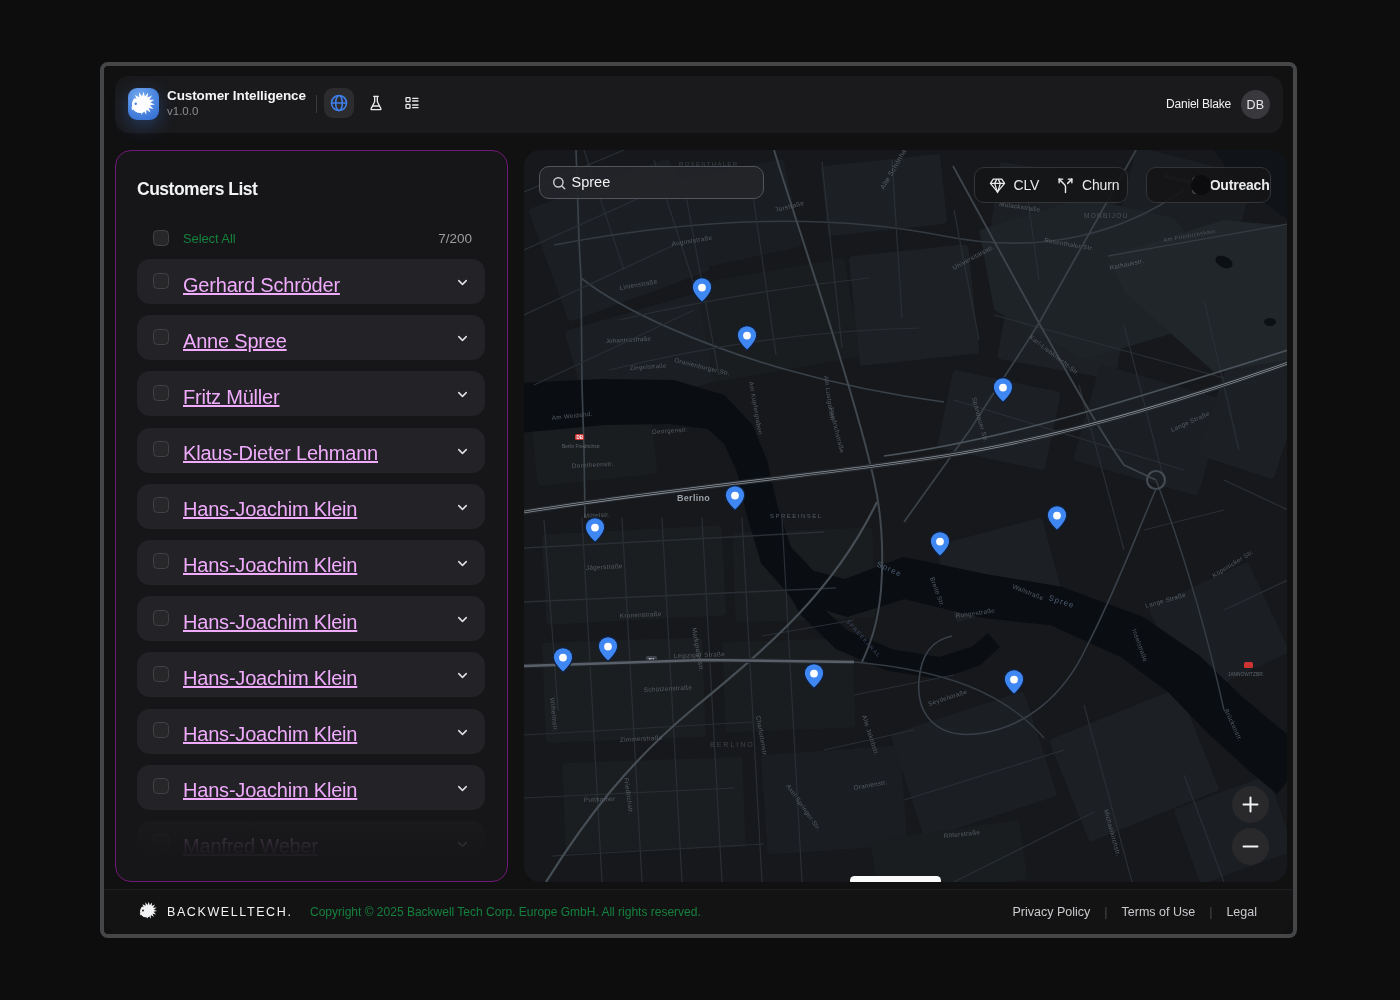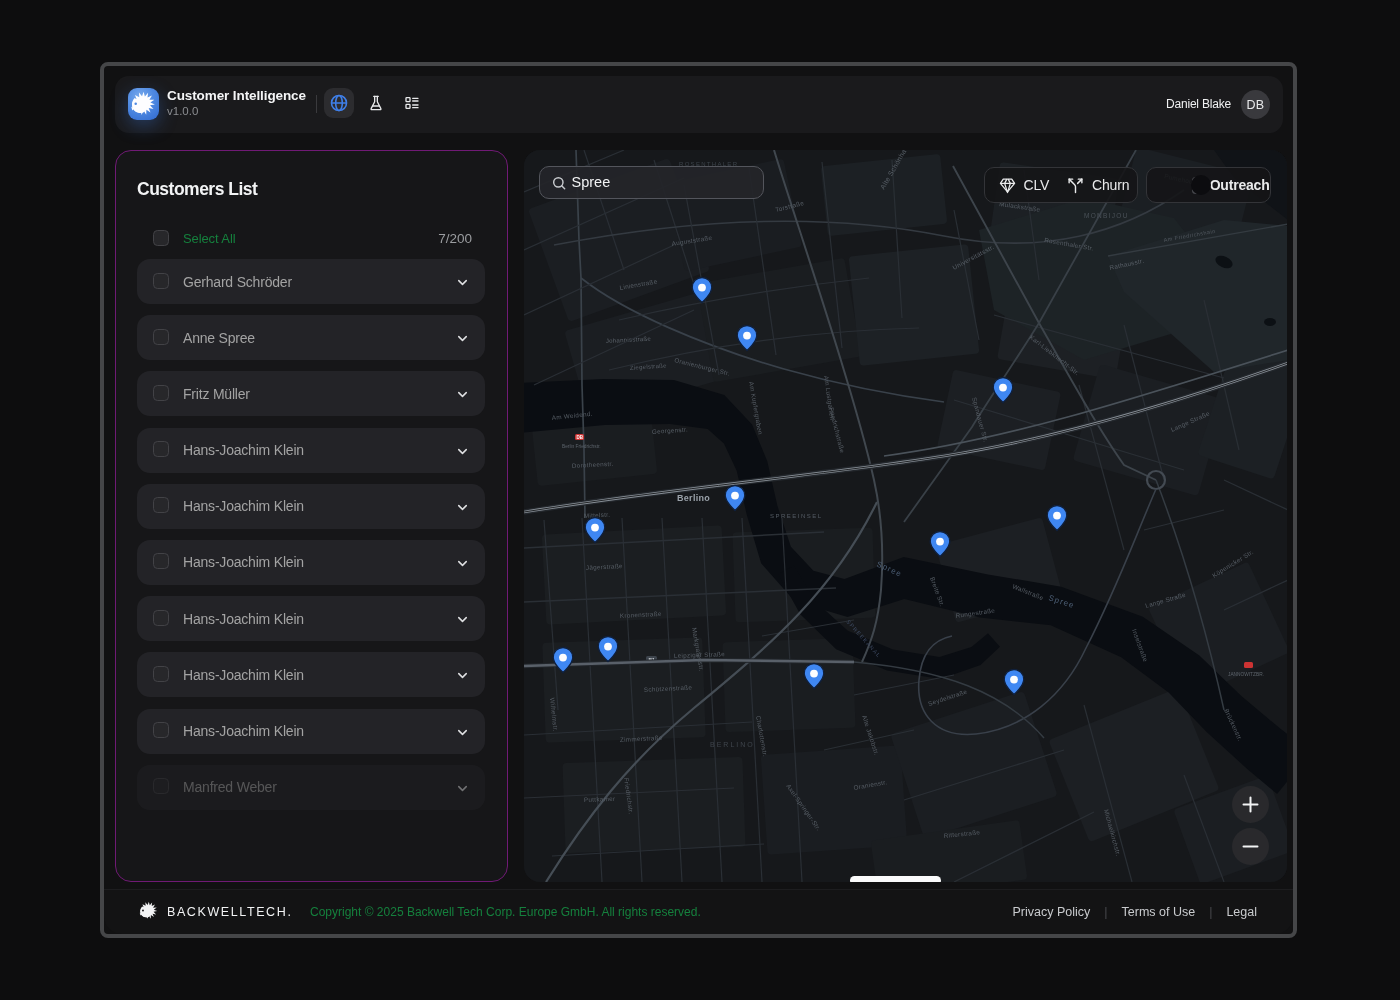--- a/index.html
+++ b/index.html
@@ -31,36 +31,36 @@
   .side h2 { position:absolute; left:21px; top:28px; color:#f2f3f4; font-size:17.5px;
     font-weight:600; letter-spacing:-0.5px; }
   .selrow { position:absolute; left:22px; right:22px; top:77px; height:28px; }
   .cbx { width:16px; height:16px; border-radius:4.5px; background:#27272a; border:1px solid #424246; }
   .selrow .cbx { position:absolute; left:15px; top:2px; }
   .selrow .lbl { position:absolute; left:45px; top:3px; color:#15803d; font-size:13px; font-weight:500; letter-spacing:-0.1px; }
   .selrow .cnt { position:absolute; right:13px; top:3px; color:#9b9da0; font-size:13.5px; }
   .rows { position:absolute; left:21px; top:108px; width:348px; }
   .row { position:relative; height:45px; border-radius:13px; background:#232327; margin-bottom:11.2px; }
   .row .cbx { position:absolute; left:16px; top:13.5px; }
-  .row .nm { position:absolute; left:46px; top:14.5px; color:#a3a3a3; font-size:14px; font-weight:400; letter-spacing:-0.2px; }
+  .row .nm { position:absolute; left:46px; top:14.5px; color:#f0abfc; font-size:20px; font-weight:400; letter-spacing:-0.2px;text-decoration:underline; }
   .row svg.chev { position:absolute; right:15px; top:16px; }
   .fade { position:absolute; left:1px; right:1px; bottom:1px; height:68px; border-radius:0 0 16px 16px;
     background:linear-gradient(to bottom, rgba(22,22,24,0) 0%, rgba(22,22,24,.88) 55%, #161618 100%); }
   
   .map { position:absolute; left:419.5px; top:84px; width:763.5px; height:732px;
     border-radius:16px; overflow:hidden; background:#15171a; }
   .map svg.base { position:absolute; left:0; top:0; }
   .search { position:absolute; left:15px; top:16px; width:225px; height:33px;
     background:rgba(36,37,41,.92); border:1px solid #53555c; border-radius:10px; }
   .search .mg { position:absolute; left:11px; top:8px; }
   .search .tx { position:absolute; left:32px; top:7px; color:#f2f3f4; font-size:14.5px; }
   .pillgrp { position:absolute; top:17px; height:36px; background:rgba(20,20,23,.88);
     border:1px solid #333438; border-radius:10px; display:flex; align-items:center;
     color:#e9eaeb; font-size:14px; letter-spacing:-0.2px; }
-  .grp1 { left:460px; width:154px; }
+  .grp1 { left:450px; width:154px; }
   .grp2 { left:622px; width:125px; font-weight:600;padding-left:32px; }
   .zbtn { position:absolute; width:37px; height:37px; border-radius:50%; background:#29292c;
     color:#f0f0f2; text-align:center; }
   .toggle { width:32px; height:17px; border-radius:9px; background:#47484d; position:relative; }
   .toggle i { position:absolute; left:-1px; top:-1.5px; width:20px; height:20px; border-radius:50%;
     background:#0c0c0f; }
   .handle { position:absolute; left:326px; bottom:-3px; width:91px; height:9px;
     background:#fbfbfc; border-radius:5px; }
   
   .ftr { position:absolute; left:0; right:0; bottom:0; height:45px; border-top:1px solid #1d1d1f;
@@ -132,20 +132,27 @@
         <div class="row">
  <div class="cbx"></div>
           <div class="nm">Anne Spree</div>
  <svg class="chev" width="15" height="15" viewBox="0 0 24 24" fill="none" stroke="#dfe0e2" stroke-width="2.4" stroke-linecap="round" stroke-linejoin="round">
             <path d="m6 9 6 6 6-6"></path>
           </svg>
 </div>
         <div class="row">
  <div class="cbx"></div>
           <div class="nm">Fritz Müller</div>
+ <svg class="chev" width="15" height="15" viewBox="0 0 24 24" fill="none" stroke="#dfe0e2" stroke-width="2.4" stroke-linecap="round" stroke-linejoin="round">
+            <path d="m6 9 6 6 6-6"></path>
+          </svg>
+</div>
+        <div class="row">
+ <div class="cbx"></div>
+          <div class="nm">Klaus-Dieter Lehmann</div>
  <svg class="chev" width="15" height="15" viewBox="0 0 24 24" fill="none" stroke="#dfe0e2" stroke-width="2.4" stroke-linecap="round" stroke-linejoin="round">
             <path d="m6 9 6 6 6-6"></path>
           </svg>
 </div>
         <div class="row">
  <div class="cbx"></div>
           <div class="nm">Hans-Joachim Klein</div>
  <svg class="chev" width="15" height="15" viewBox="0 0 24 24" fill="none" stroke="#dfe0e2" stroke-width="2.4" stroke-linecap="round" stroke-linejoin="round">
             <path d="m6 9 6 6 6-6"></path>
           </svg>

